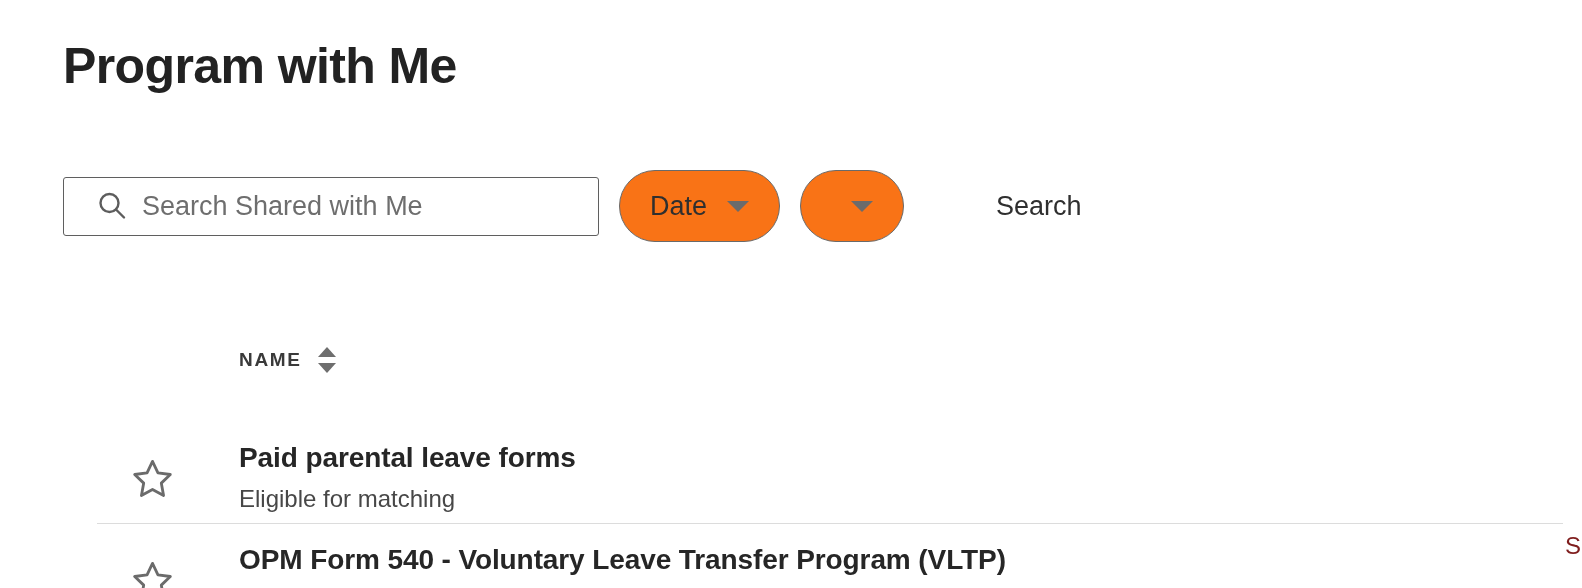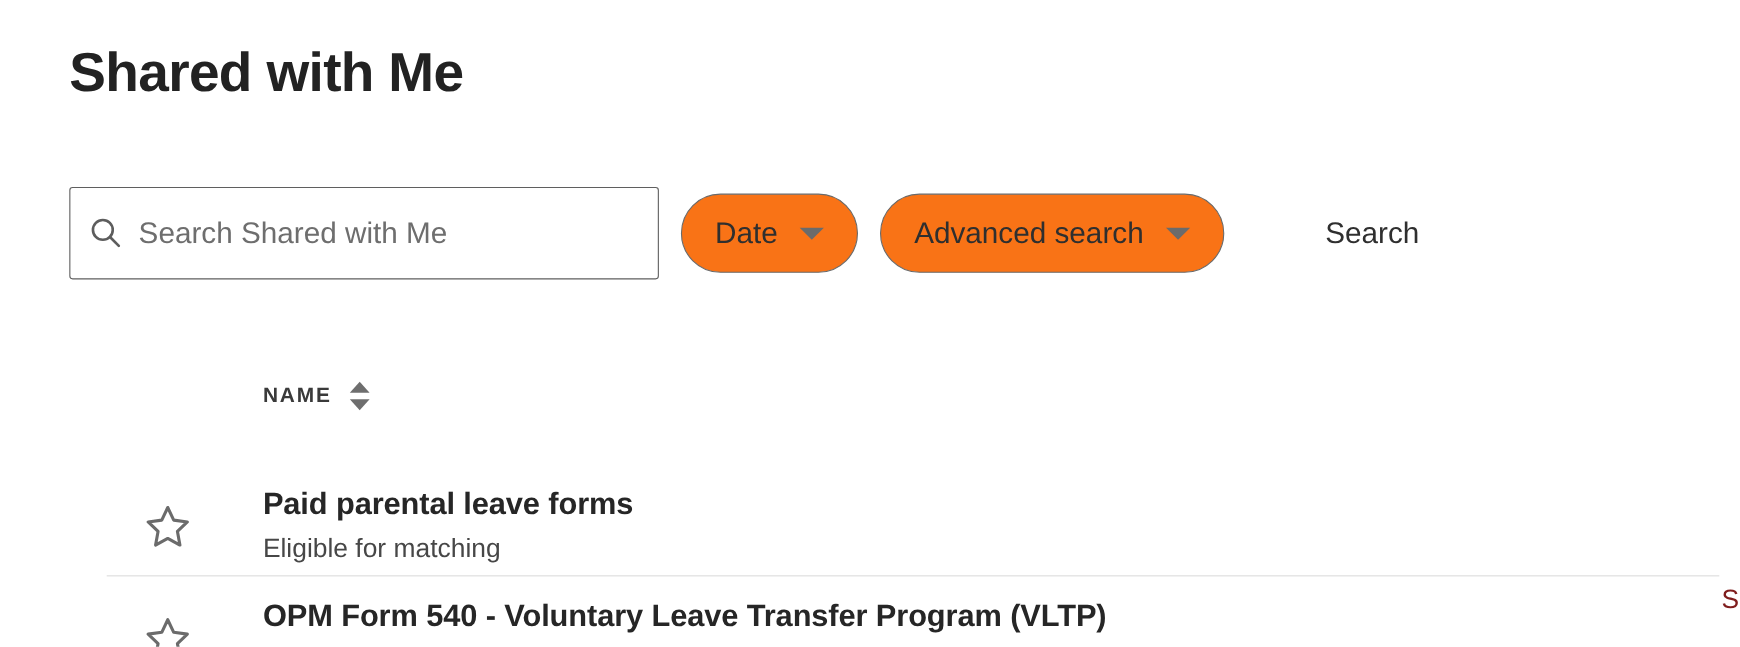--- a/index.html
+++ b/index.html
@@ -40,26 +40,26 @@
     position: absolute;
     left: 63px;
     top: 170px;
     display: flex;
     align-items: center;
   }
 
   .search-box {
     box-sizing: border-box;
     width: 536px;
-    height: 84px;
+    height: 59px;
     border: 1px solid #5f5f5f;
     border-radius: 3px;
     display: flex;
     align-items: center;
-    padding: 0 18px 0 16px;
+    padding: 0 18px 0 32px;
     background: #ffffff;
   }
   .search-icon {
     flex: 0 0 auto;
     width: 32px;
     height: 32px;
     margin-right: 14px;
     display: block;
     color: #5d5d5d;
   }
@@ -225,39 +225,38 @@
 
   
   #row-2 { position: absolute; top: 194px; left: 0; width: 1582px; }
   #row-2 .row-cells { display: flex; width: 1582px; padding-top: 20px; box-sizing: border-box; }
 </style>
 </head>
 <body>
 
 <div class="page">
 
-  <div class="page-title">Shared with Me</div>
+  <div class="page-title">Program with Me</div>
 
   <div class="toolbar">
 
     <div class="search-box">
       <svg class="search-icon" viewBox="0 0 32 32" fill="none">
         <circle cx="13.5" cy="13" r="9" stroke="currentColor" stroke-width="2.4"></circle>
         <line x1="20" y1="19.5" x2="28" y2="27.5" stroke="currentColor" stroke-width="2.4" stroke-linecap="round"></line>
       </svg>
       <input class="search-input" type="text" placeholder="Search Shared with Me" style="">
     </div>
 
     <div class="pill">
       <span class="pill-label">Date</span>
       <span class="caret"></span>
     </div>
 
     <div class="pill">
-      <span class="pill-label">Advanced search</span>
       <span class="caret"></span>
     </div>
 
     <button class="clear-link">Search</button>
   </div>
 
   <div class="table">
 
     <div class="table-header">
       <div class="col-star"></div>

